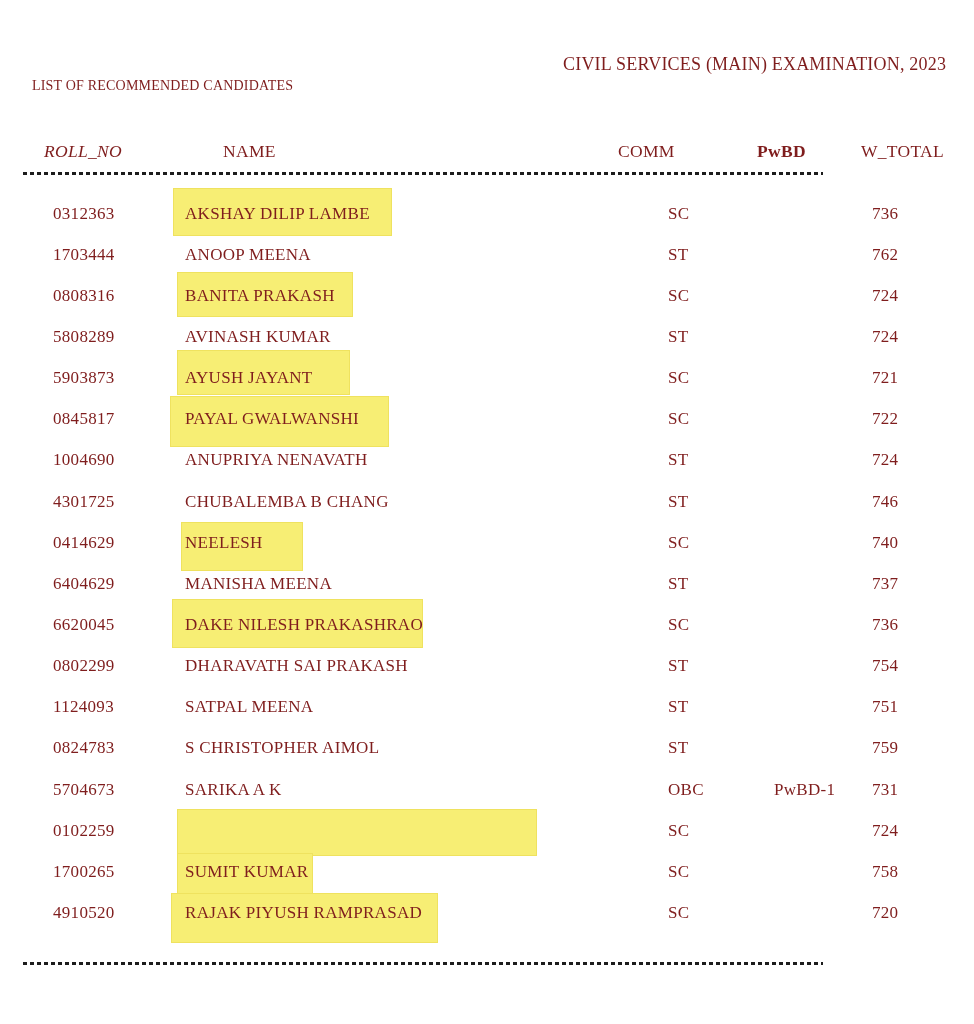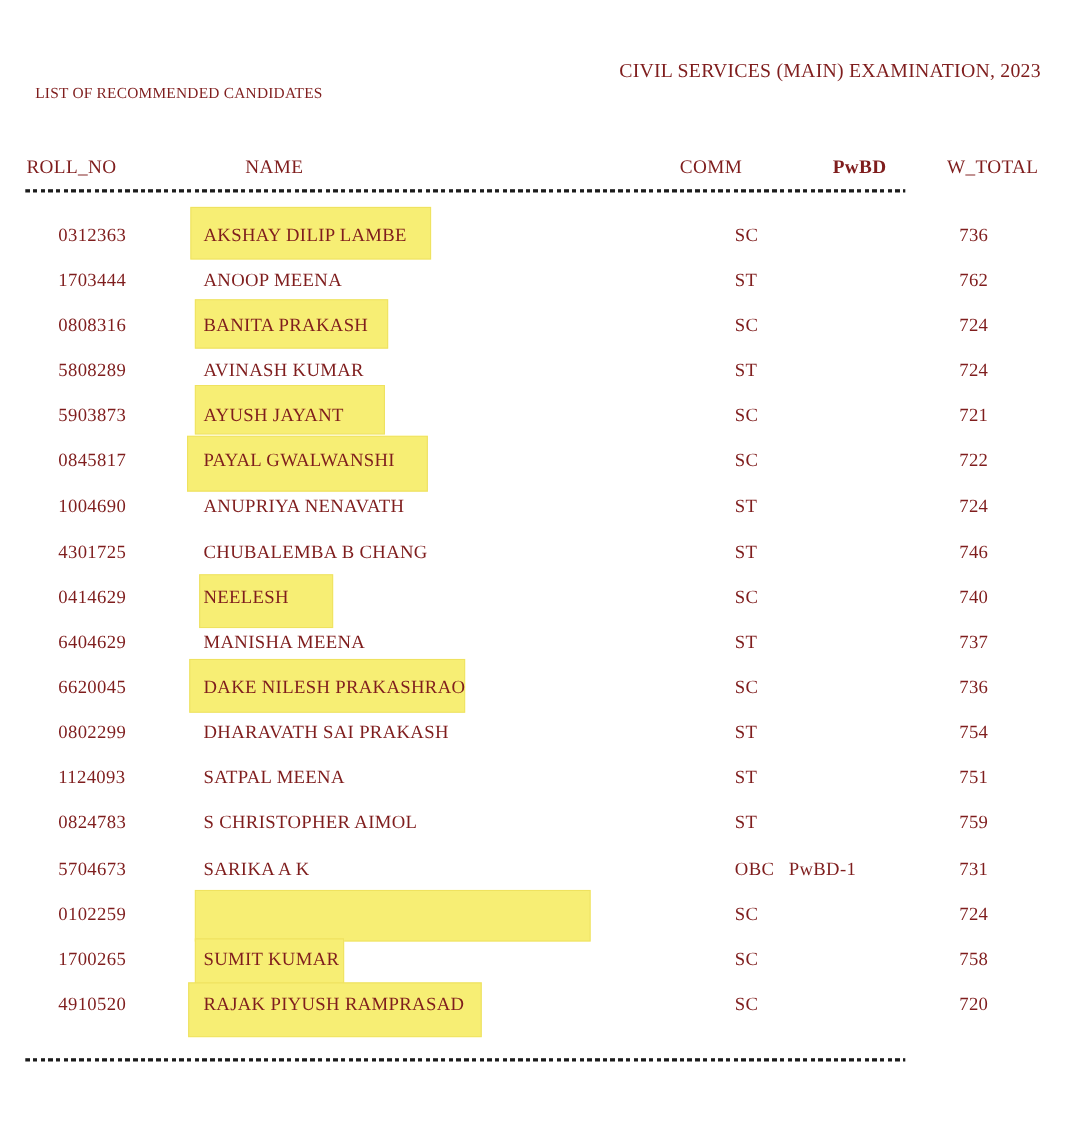--- a/index.html
+++ b/index.html
@@ -32,21 +32,21 @@
     letter-spacing: 0.2px;
     white-space: nowrap;
   }
   .colhead {
     position: absolute;
     top: 141px;
     font-size: 17.5px;
     letter-spacing: 0.3px;
     white-space: nowrap;
   }
-  .ch-roll  { left: 24px; }
+  .ch-roll  { left: 44px; font-style: italic; }
   .ch-name  { left: 223px; }
   .ch-comm  { left: 618px; }
   .ch-pwbd  { left: 757px; font-weight: bold; }
   .ch-total { left: 861px; }
   .dash-line {
     position: absolute;
     left: 23px;
     width: 800px;
     height: 3px;
     background: repeating-linear-gradient(to right, #1c1c1c 0 4px, transparent 4px 7px);
@@ -71,21 +71,21 @@
     position: absolute;
     top: 50%;
     transform: translateY(-50%);
     font-size: 17px;
     letter-spacing: 0.3px;
     white-space: nowrap;
   }
   .cell-roll  { left: 53px; }
   .cell-name  { left: 185px; }
   .cell-comm  { left: 668px; }
-  .cell-pwbd  { left: 717px; }
+  .cell-pwbd  { left: 774px; }
   .cell-total { left: 872px; }
 </style>
 </head>
 <body>
 
 <div class="page" style="background: rgb(255, 255, 255); color: #7f1d1d; --hl-color: #f7ee74;">
 
   <div class="exam-title">CIVIL SERVICES (MAIN) EXAMINATION, 2023</div>
   <div class="list-title">LIST OF RECOMMENDED CANDIDATES</div>
 

